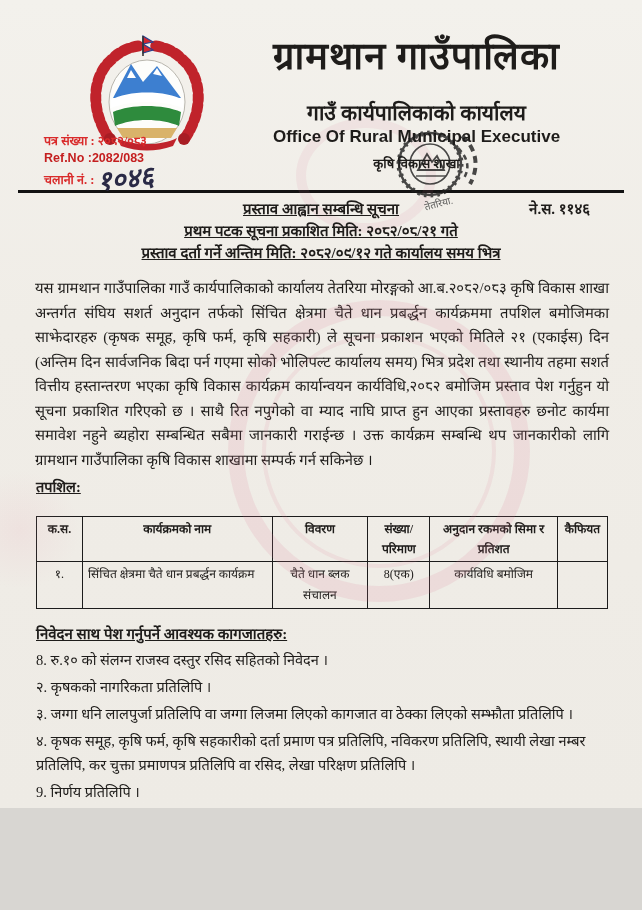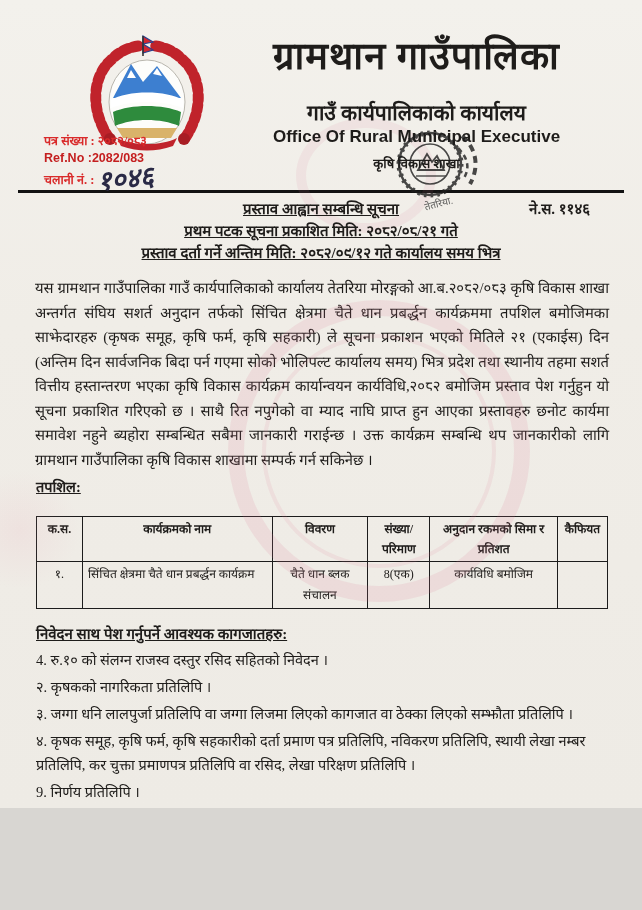--- a/index.html
+++ b/index.html
@@ -173,21 +173,21 @@
         <td class="name">सिंचित क्षेत्रमा चैते धान प्रबर्द्धन कार्यक्रम</td>
         <td>चैते धान ब्लक संचालन</td>
         <td>8(एक)</td>
         <td>कार्यविधि बमोजिम</td>
         <td></td>
       </tr>
     </tbody>
   </table>
 
   <div class="docs-h">निवेदन साथ पेश गर्नुपर्ने आवश्यक कागजातहरु:</div>
-  <div class="doc-item">4. रु.१० को संलग्न राजस्व दस्तुर रसिद सहितको निवेदन ।</div>
+  <div class="doc-item">8. रु.१० को संलग्न राजस्व दस्तुर रसिद सहितको निवेदन ।</div>
   <div class="doc-item">२. कृषकको नागरिकता प्रतिलिपि ।</div>
   <div class="doc-item">३. जग्गा धनि लालपुर्जा प्रतिलिपि वा जग्गा लिजमा लिएको कागजात वा ठेक्का लिएको सम्झौता प्रतिलिपि ।</div>
   <div class="doc-item">४. कृषक समूह, कृषि फर्म, कृषि सहकारीको दर्ता प्रमाण पत्र प्रतिलिपि, नविकरण प्रतिलिपि, स्थायी लेखा नम्बर प्रतिलिपि, कर चुक्ता प्रमाणपत्र प्रतिलिपि वा रसिद, लेखा परिक्षण प्रतिलिपि ।</div>
   <div class="doc-item">9. निर्णय प्रतिलिपि ।</div>
   <div class="doc-item">६. सम्बन्धित वडा कार्यालयको सिफारीस ।</div>
 
   <div class="sig-zone">
     <svg id="sig-left" width="170" height="62" viewBox="0 0 170 62">
       <path d="M8,52 C30,28 52,12 66,14 C80,16 60,34 48,44 C40,51 52,46 70,34 C90,21 112,16 122,20 C132,24 118,30 104,36 C96,40 104,40 120,34 M128,22 C140,16 152,16 158,20" fill="none" stroke="#23233a" stroke-width="2.6" stroke-linecap="round"></path>
     </svg>

